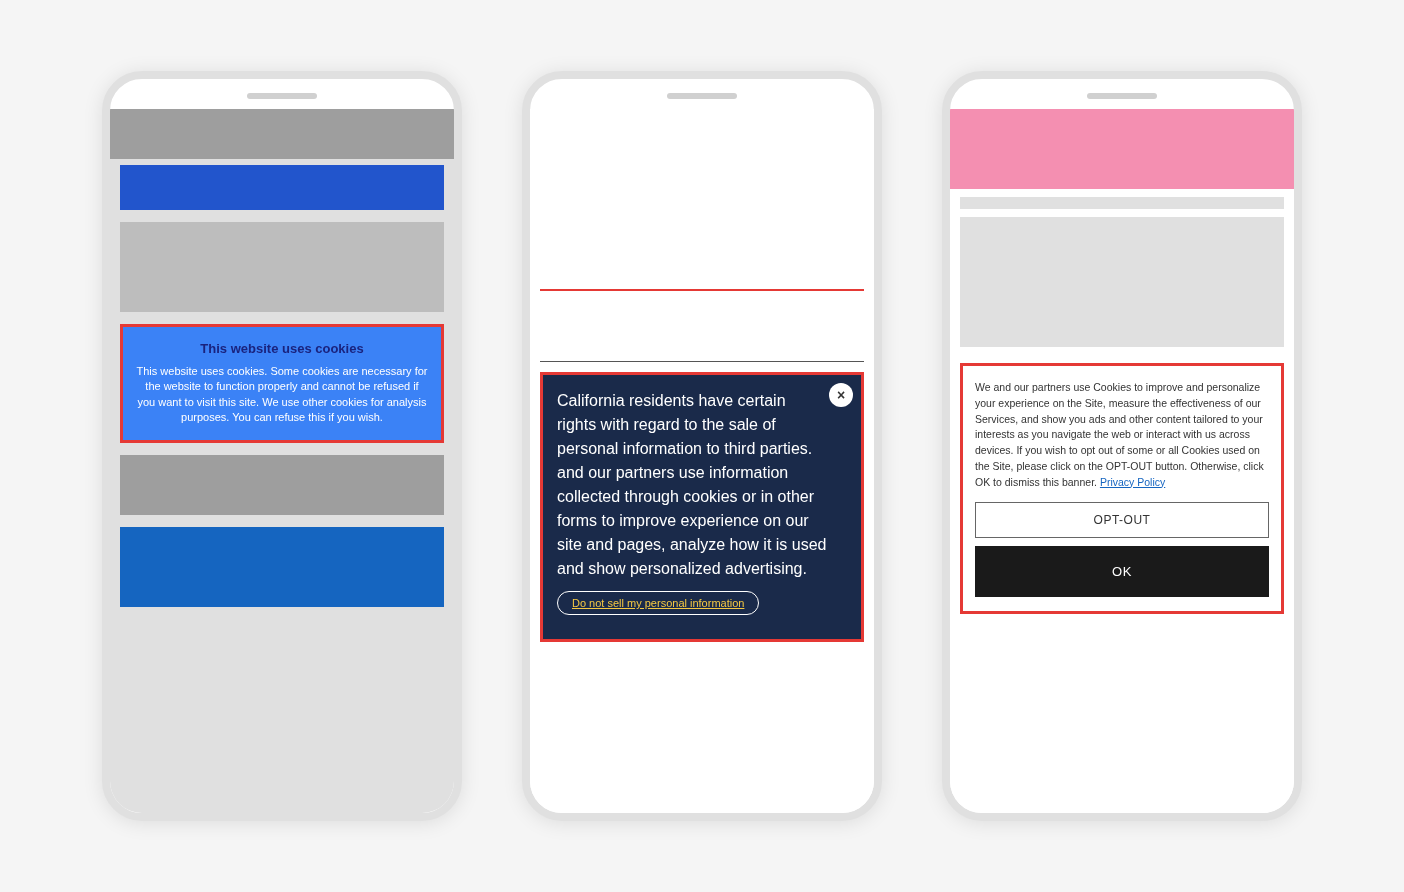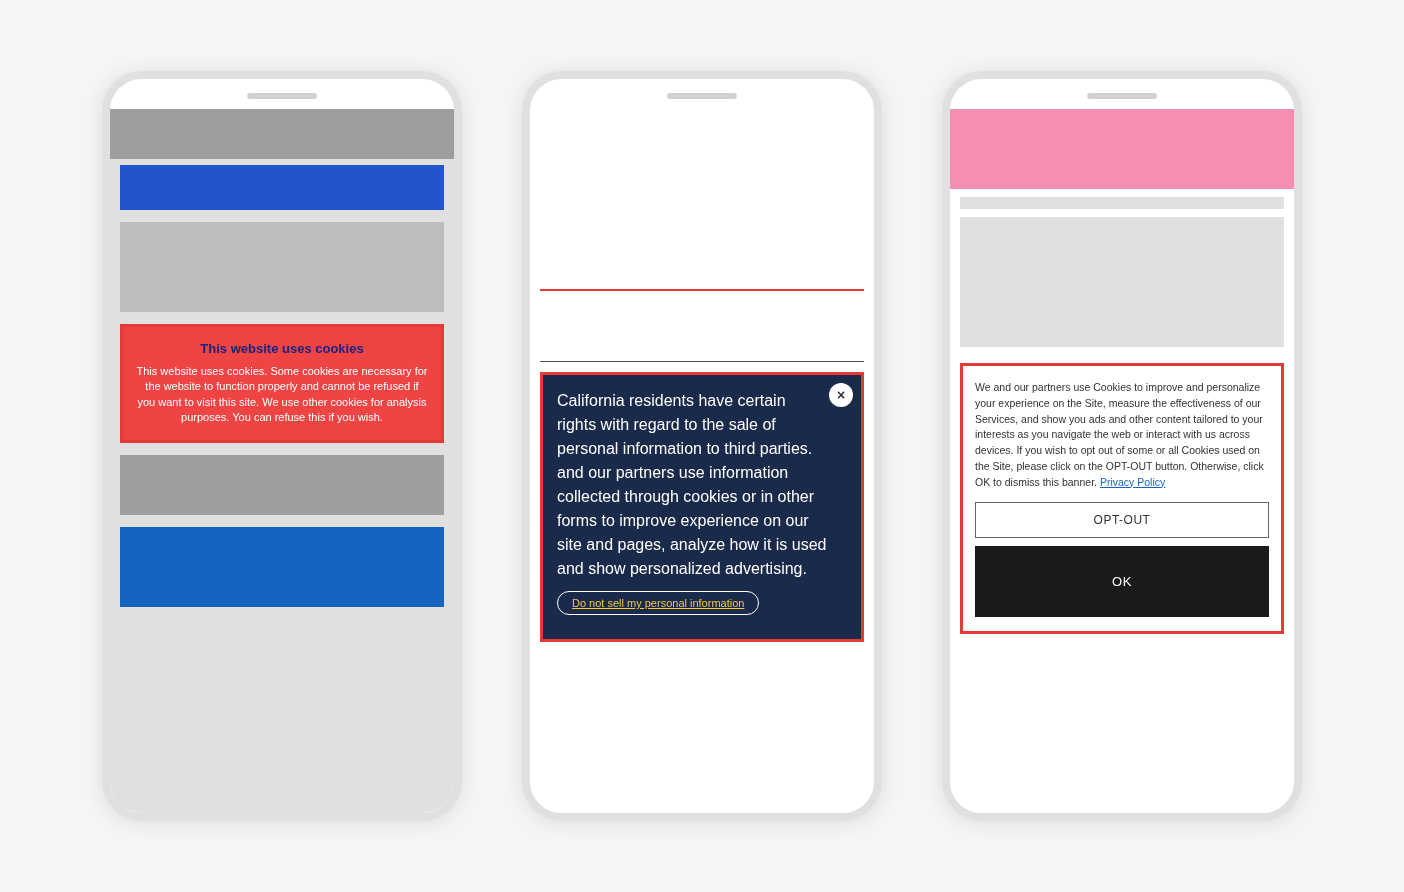--- a/index.html
+++ b/index.html
@@ -60,21 +60,21 @@
       background: #2255cc;
       margin: 6px 10px;
     }
     .p1-mid-gray {
       height: 90px;
       background: #bdbdbd;
       margin: 6px 10px;
     }
     .p1-cookie-banner {
       margin: 6px 10px;
-      background: #ef4444;
+      background: #3b82f6;
       border: 3px solid #e53935;
       padding: 14px 12px 14px;
       text-align: center;
     }
     .p1-cookie-title {
       font-size: 13px;
       font-weight: bold;
       color: #1a237e;
       margin-bottom: 8px;
     }
@@ -241,21 +241,21 @@
       color: #333;
       font-weight: 500;
       letter-spacing: 0.5px;
     }
     .p3-ok-btn {
       display: block;
       width: 100%;
       background: #1a1a1a;
       color: #fff;
       border: none;
-      padding: 28px;
+      padding: 18px;
       font-size: 13px;
       text-align: center;
       cursor: pointer;
       letter-spacing: 0.5px;
     }
   </style>
 </head>
 <body>
 
 <div class="phone">

